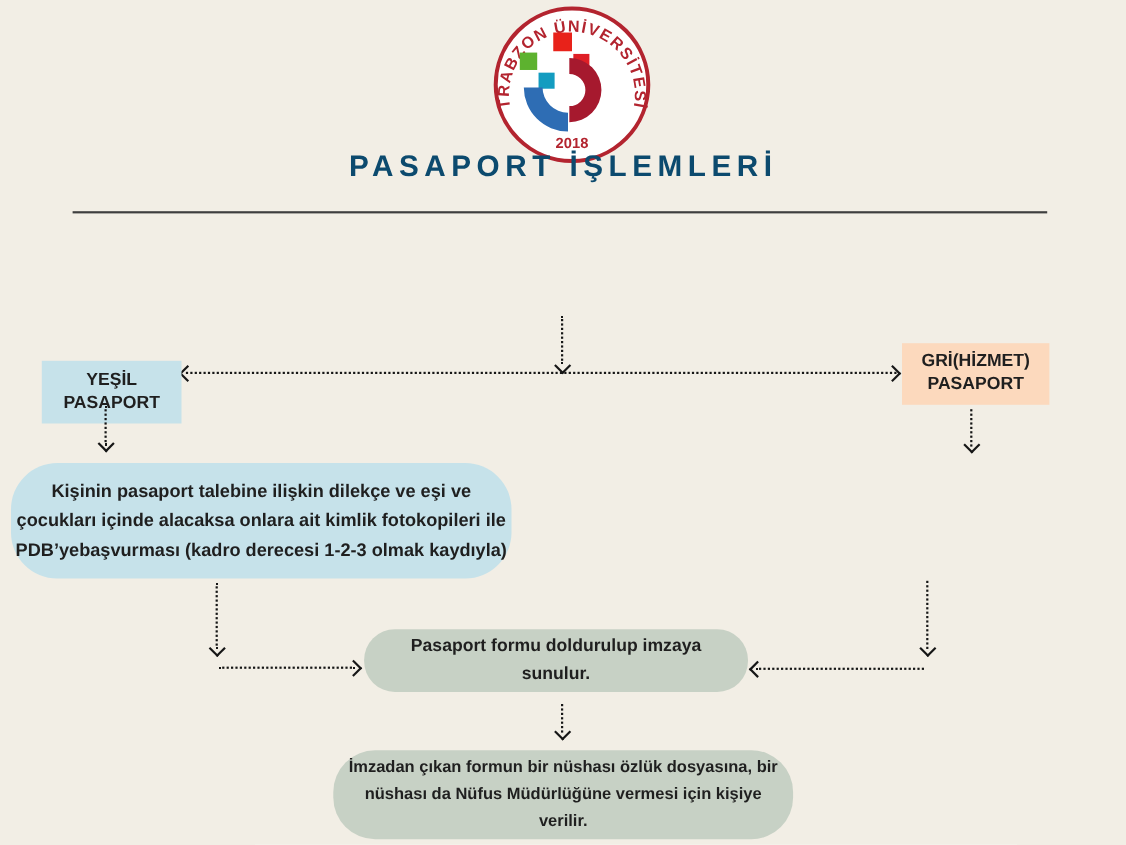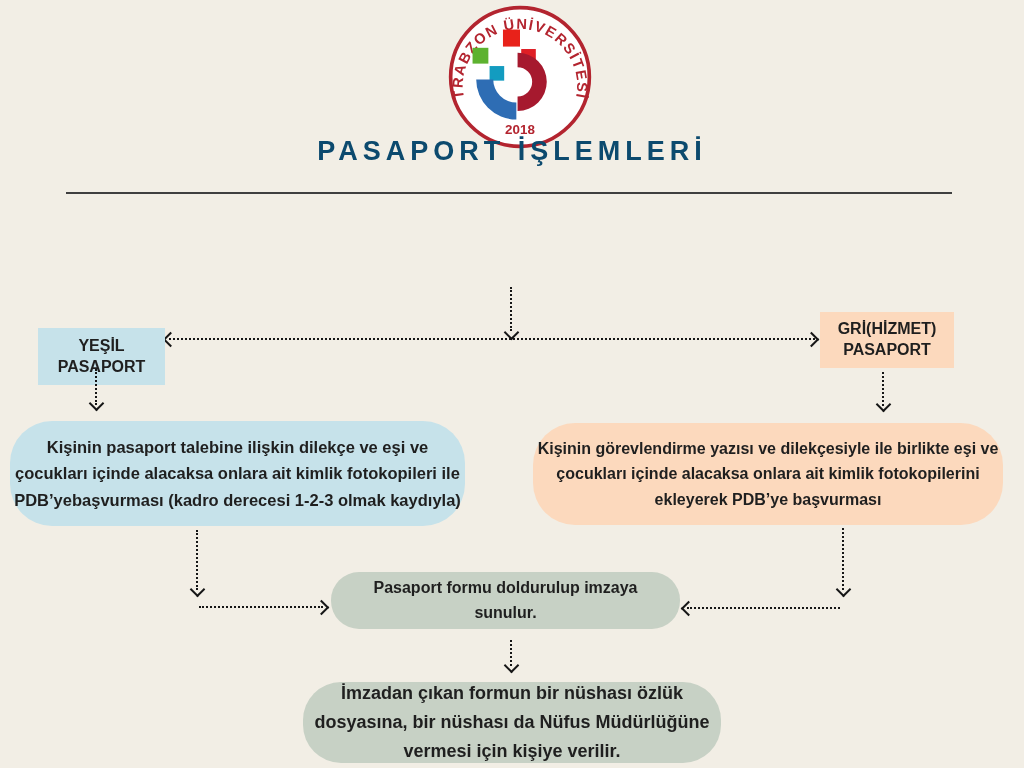--- a/index.html
+++ b/index.html
@@ -31,21 +31,21 @@
     font-size:16px;line-height:1.7;padding:0 48px;}
   .label-left{left:38px;top:303px;width:127px;height:57px;font-size:16px;line-height:1.3;margin-top:25px;}
   .label-right{left:820px;top:312px;width:134px;height:56px;font-size:16px;line-height:1.3;}
   .round-left{left:10px;top:421px;width:455px;height:105px;border-radius:42px;
     font-size:16.5px;line-height:1.58;padding:13px 4px;}
   .round-right{left:533px;top:423px;width:470px;height:102px;border-radius:42px;
     font-size:16px;line-height:1.6;padding:0 2px;}
   .form-box{left:331px;top:572px;width:349px;height:57px;border-radius:28px;
     font-size:16px;line-height:1.55;padding:0 18px;}
   .final-box{left:303px;top:682px;width:418px;height:81px;border-radius:38px;
-    font-size:18px;line-height:1.62;padding:0 8px;}
+    font-size:15px;line-height:1.62;padding:0 8px;}
   
   .dotv{position:absolute;width:0;border-left:2px dotted #161616;}
   .doth{position:absolute;height:0;border-top:2px dotted #161616;}
   .chev{position:absolute;width:9px;height:9px;
     border-right:2.5px solid #161616;border-bottom:2.5px solid #161616;}
   .chev.down{transform:rotate(45deg);}
   .chev.left{transform:rotate(135deg);}
   .chev.right{transform:rotate(-45deg);}
 </style>
 </head>
@@ -84,21 +84,20 @@
 
   <div class="box blue label-left">YEŞİL PASAPORT</div>
   <div class="box peach label-right">GRİ(HİZMET) PASAPORT</div>
 
   <div class="dotv" style="left:95px;top:369px;height:36px;"></div>
   <div class="chev down" style="left:91px;top:398px;"></div>
   <div class="dotv" style="left:882px;top:372px;height:34px;"></div>
   <div class="chev down" style="left:878px;top:399px;"></div>
 
   <div class="box blue round-left">Kişinin pasaport talebine ilişkin dilekçe ve eşi ve çocukları içinde alacaksa onlara ait kimlik fotokopileri ile PDB’yebaşvurması (kadro derecesi 1-2-3 olmak kaydıyla)</div>
-  <div class="box peach round-right">Kişinin görevlendirme yazısı ve dilekçesiyle ile birlikte eşi ve çocukları içinde alacaksa onlara ait kimlik fotokopilerini ekleyerek PDB’ye başvurması</div>
 
   <div class="dotv" style="left:196px;top:530px;height:60px;"></div>
   <div class="chev down" style="left:192px;top:584px;"></div>
   <div class="doth" style="left:199px;top:606px;width:124px;"></div>
   <div class="chev right" style="left:316px;top:602px;"></div>
 
   <div class="dotv" style="left:842px;top:528px;height:62px;"></div>
   <div class="chev down" style="left:838px;top:584px;"></div>
   <div class="doth" style="left:687px;top:607px;width:153px;"></div>
   <div class="chev left" style="left:683px;top:603px;"></div>

